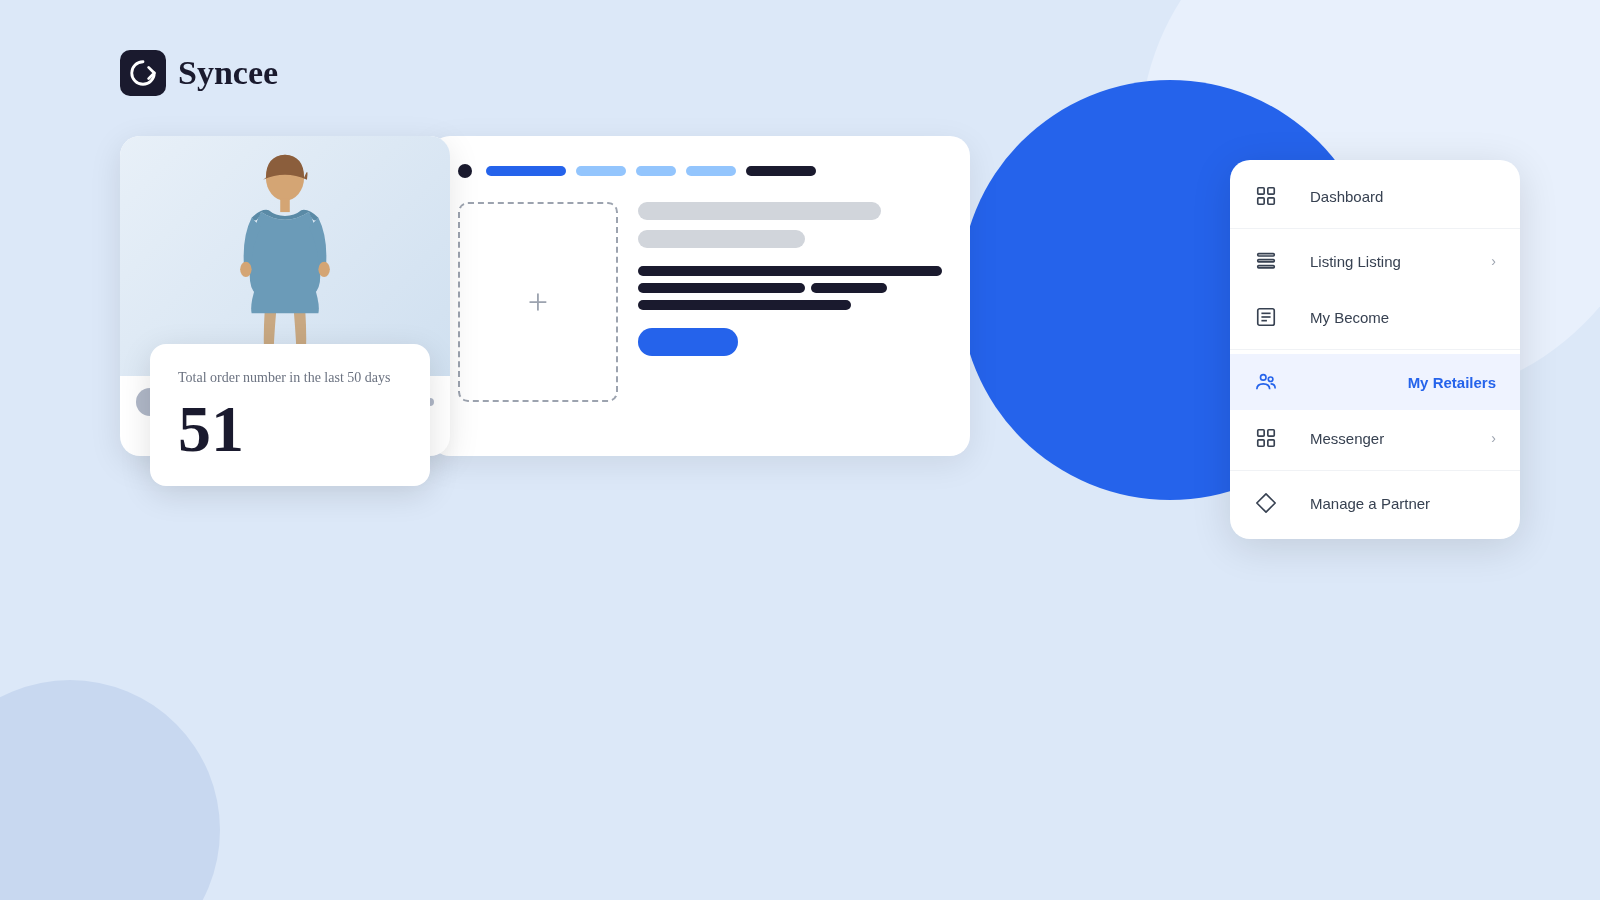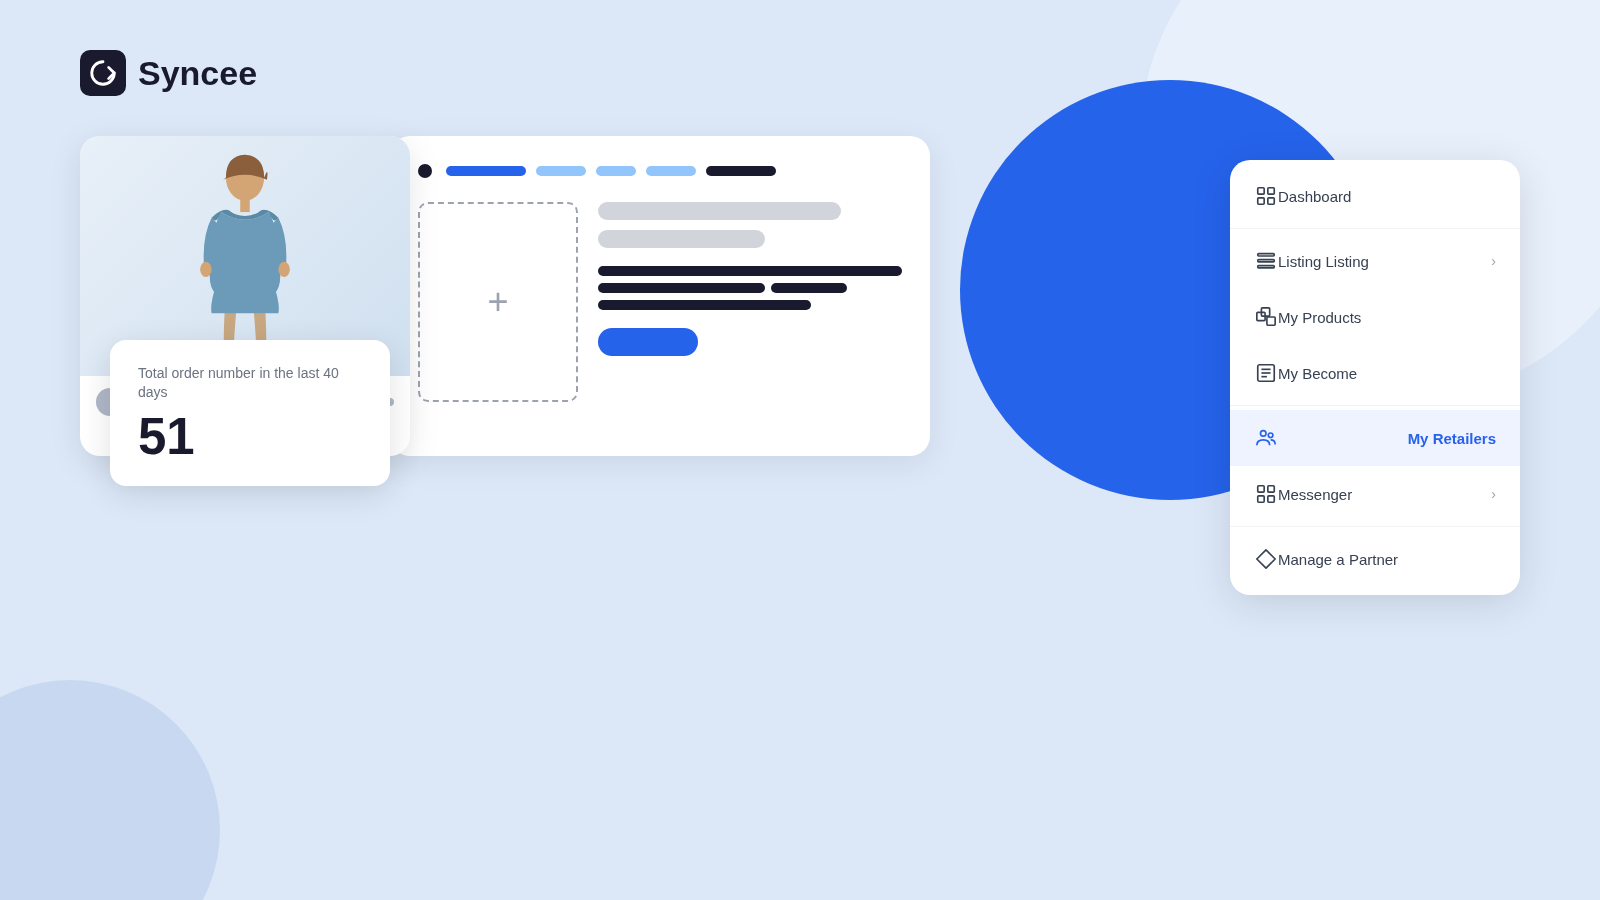--- a/index.html
+++ b/index.html
@@ -41,21 +41,22 @@
       height: 300px;
       border-radius: 50%;
       background: #c8d8f0;
       z-index: 0;
     }
 
     
     .content-wrapper {
       position: relative;
       z-index: 2;
-      padding: 50px 80px;
+      padding: 50px 120px;
+      font-family: Liberation Serif, serif;
     }
 
     
     .logo-area {
       display: flex;
       align-items: center;
       gap: 12px;
       margin-bottom: 40px;
     }
     .logo-icon {
@@ -163,21 +164,21 @@
       left: 30px;
       z-index: 5;
     }
     .stats-label {
       font-size: 14px;
       color: #6b7280;
       margin-bottom: 8px;
       line-height: 1.4;
     }
     .stats-number {
-      font-size: 51px;
+      font-size: 66px;
       font-weight: 700;
       color: #1a1a2e;
       line-height: 1;
     }
 
     
     .detail-card {
       width: 540px;
       min-height: 320px;
       background: white;
@@ -275,21 +276,21 @@
       width: 290px;
       background: white;
       border-radius: 20px;
       box-shadow: 0 8px 40px rgba(0,0,0,0.12);
       padding: 8px 0;
       z-index: 10;
     }
     .nav-item {
       display: flex;
       align-items: center;
-      gap: 0;
+      gap: 32px;
       padding: 16px 24px;
       cursor: pointer;
       transition: background 0.15s;
     }
     .nav-item.active {
       background: #eff3ff;
     }
     .nav-icon {
       width: 24px;
       height: 24px;
@@ -418,21 +419,21 @@
             </div>
             <div class="text-line" style="width:70%;height:10px;border-radius:5px;background:#1a1a2e;"></div>
           </div>
 
           <div class="btn-blue"></div>
         </div>
       </div>
     </div>
 
     <div class="stats-card">
-      <div class="stats-label">Total order number in the last 40 days</div>
+      <div class="stats-label">Total order number in the last 50 days</div>
       <div class="stats-number">51</div>
     </div>
   </div>
 </div>
 
 <div class="nav-panel">
 
   <div class="nav-item">
     <div class="nav-icon">
       <svg viewBox="0 0 24 24">
@@ -452,30 +453,20 @@
       <svg viewBox="0 0 24 24">
           <rect x="3" y="4" width="18" height="2.5" rx="1"></rect>
           <rect x="3" y="10.5" width="18" height="2.5" rx="1"></rect>
           <rect x="3" y="17" width="18" height="2.5" rx="1"></rect>
         </svg>
     </div>
     <span class="nav-label">Listing Listing</span>
     <span class="nav-chevron">›</span>
   </div>
 
-  <div class="nav-item">
-    <div class="nav-icon">
-      <svg viewBox="0 0 24 24">
-          <rect x="2" y="7" width="9" height="9" rx="1"></rect>
-          <rect x="7" y="2" width="9" height="9" rx="1"></rect>
-          <rect x="13" y="12" width="9" height="9" rx="1"></rect>
-        </svg>
-    </div>
-    <span class="nav-label">My Products</span>
-  </div>
 
   <div class="nav-item">
     <div class="nav-icon">
       <svg viewBox="0 0 24 24">
           <rect x="3" y="3" width="18" height="18" rx="2"></rect>
           <line x1="7" y1="8" x2="17" y2="8"></line>
           <line x1="7" y1="12" x2="17" y2="12"></line>
           <line x1="7" y1="16" x2="13" y2="16"></line>
         </svg>
     </div>

